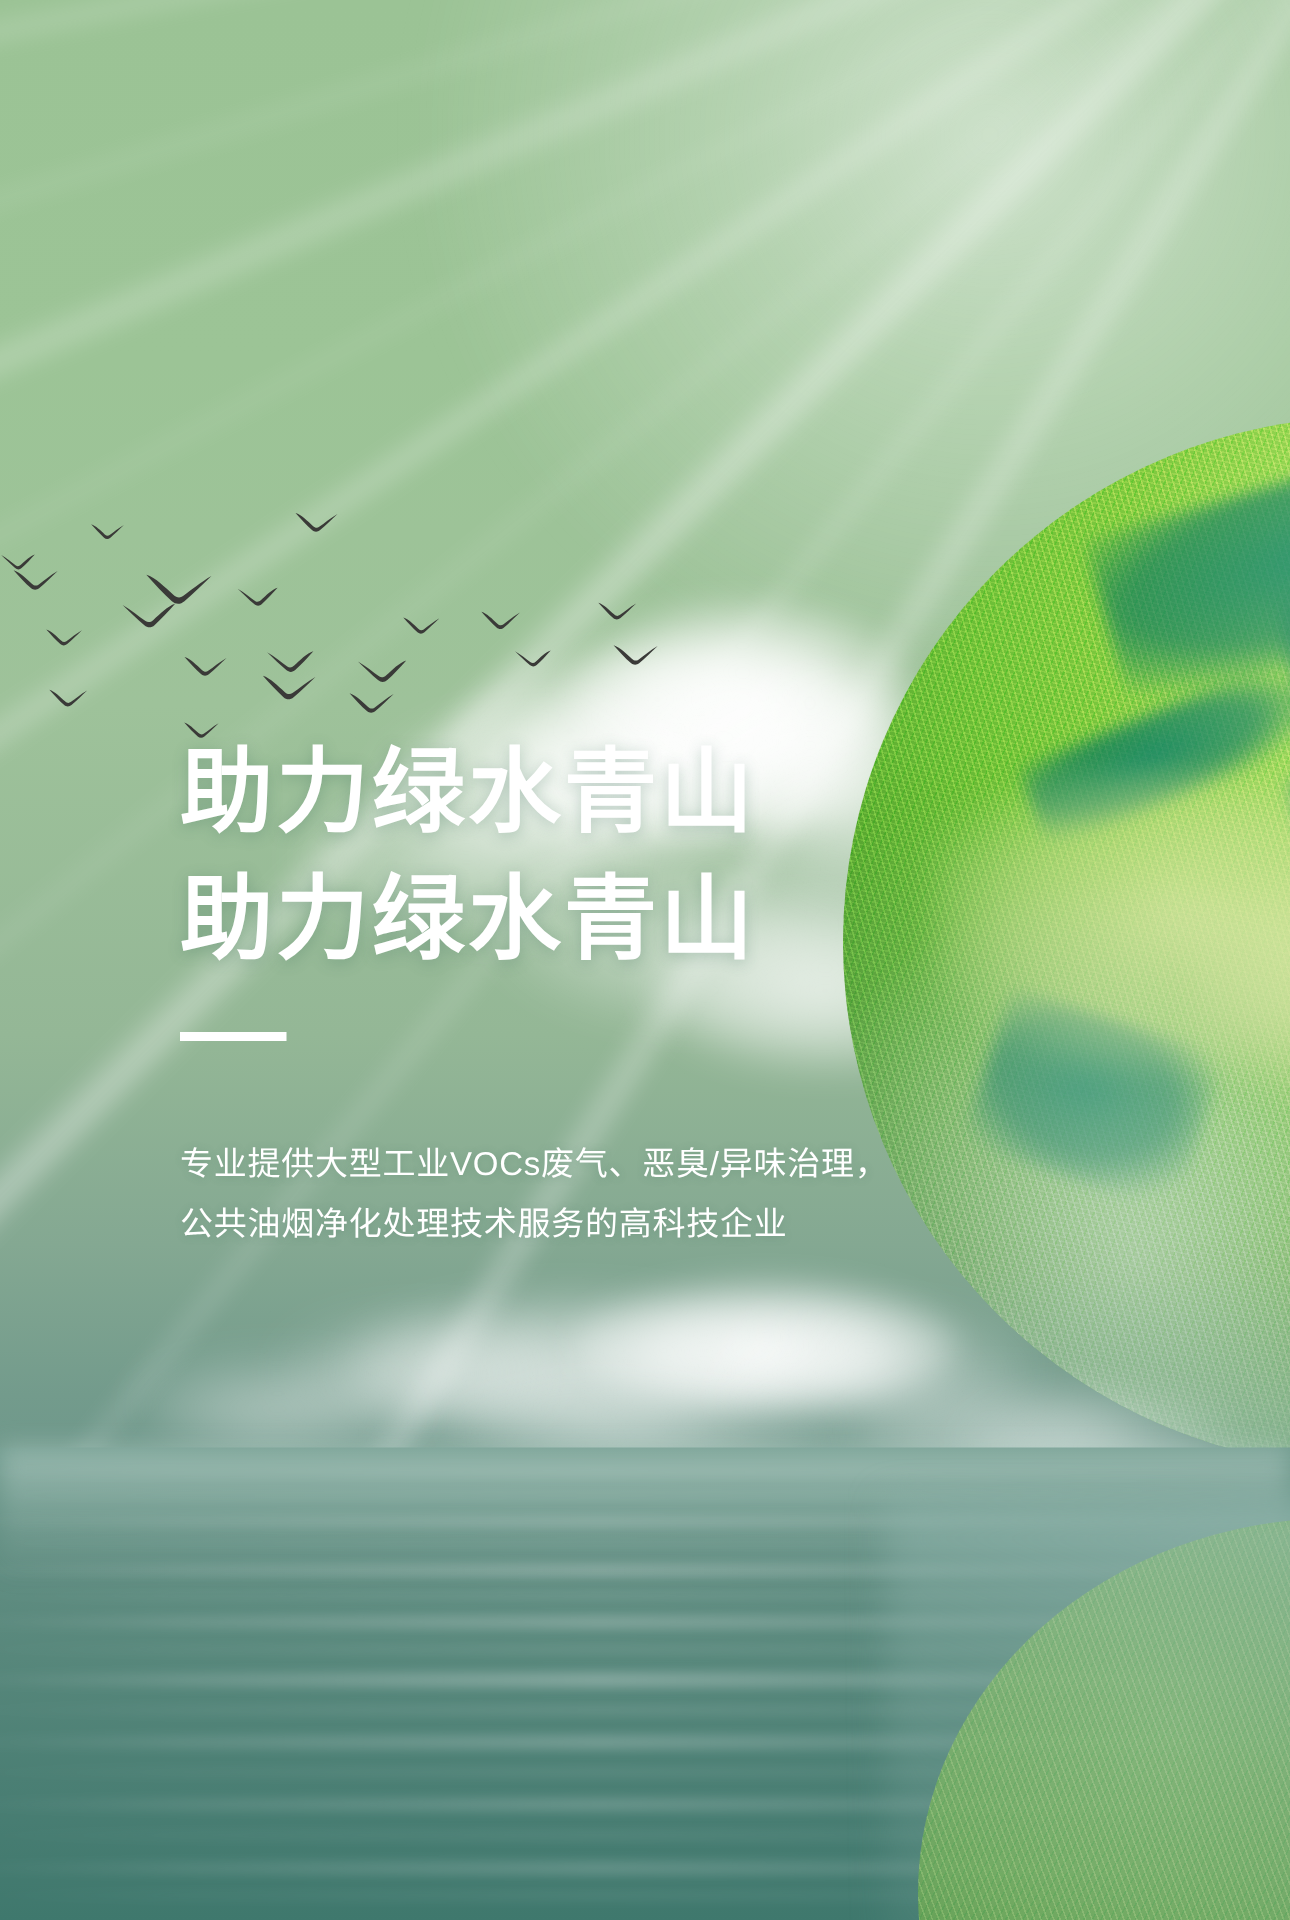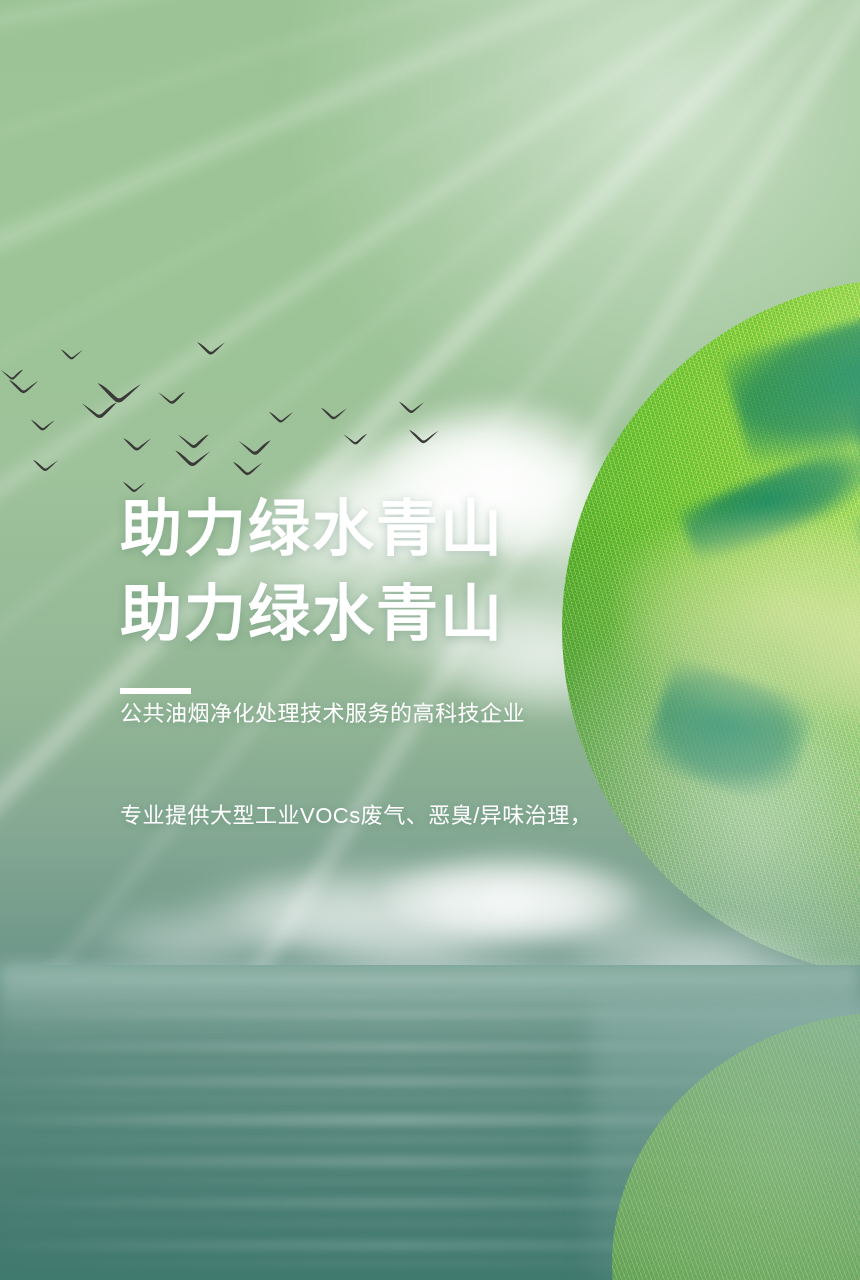--- a/index.html
+++ b/index.html
@@ -464,17 +464,17 @@
         <svg width="30" height="16" viewBox="0 0 30 16">
           <path d="M1 2 C5 3.2, 9 7.4, 12.6 10.6 C14 11.9, 15.4 12.2, 16.8 11.2 C20.2 8.8, 24.4 5.2, 29 2.6 C25 6.4, 21 10.4, 17.4 13.4 C15.6 14.9, 13.6 14.8, 12 13.4 C8.4 10.2, 4.6 6, 1 2 Z" fill="#3a3a38"></path>
         </svg>
       </div>
     </div>
 
   <div class="copy">
     <h1 class="headline">助力绿水青山</h1>
     <h1 class="headline">助力绿水青山</h1>
     <div class="divider"></div>
+    <p class="subcopy">专业提供大型工业VOCs废气、恶臭/异味治理，</p>
     <p class="subcopy" style="padding-top:0;">公共油烟净化处理技术服务的高科技企业</p>
-    <p class="subcopy">专业提供大型工业VOCs废气、恶臭/异味治理，</p>
   </div>
 
 </div>
 
 </body></html>

